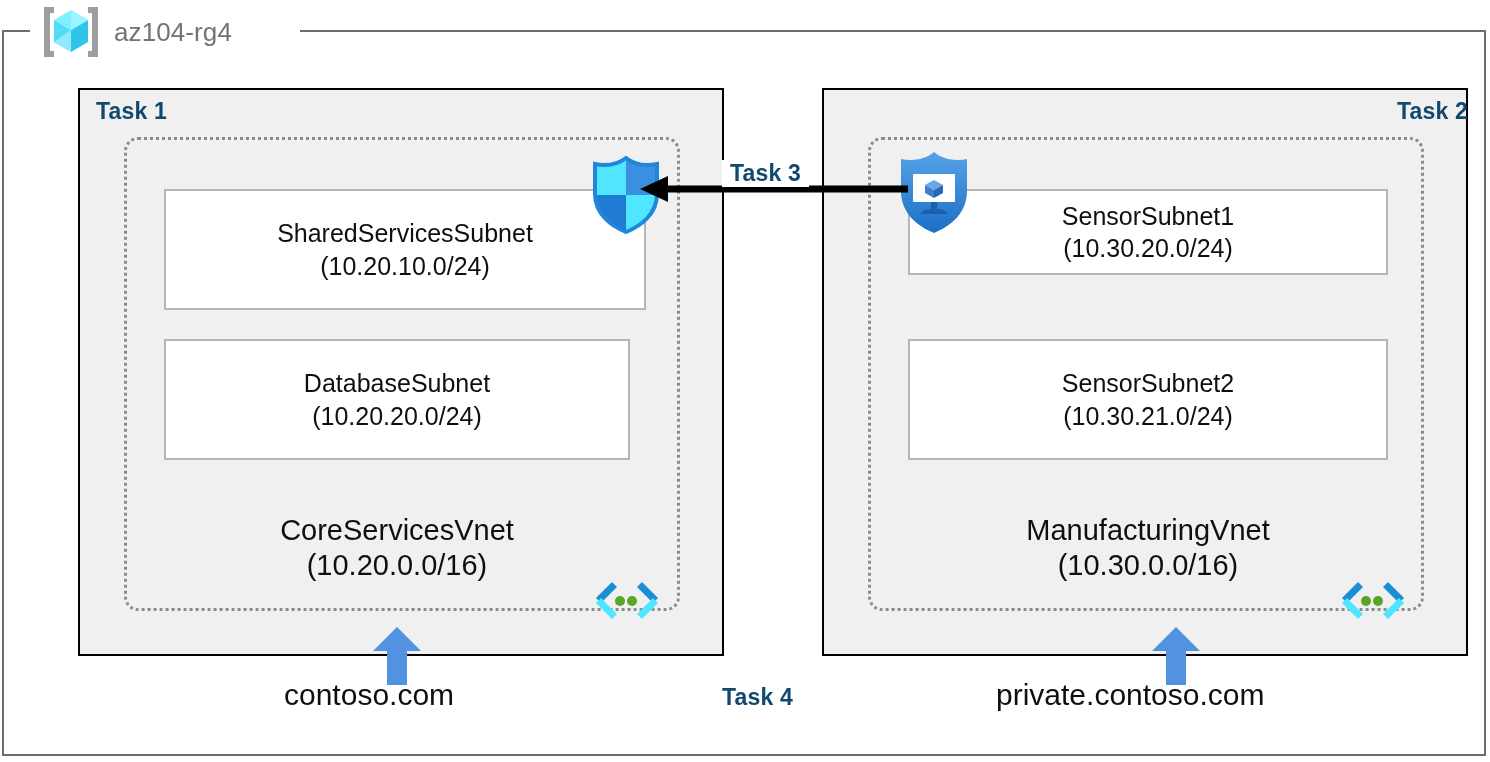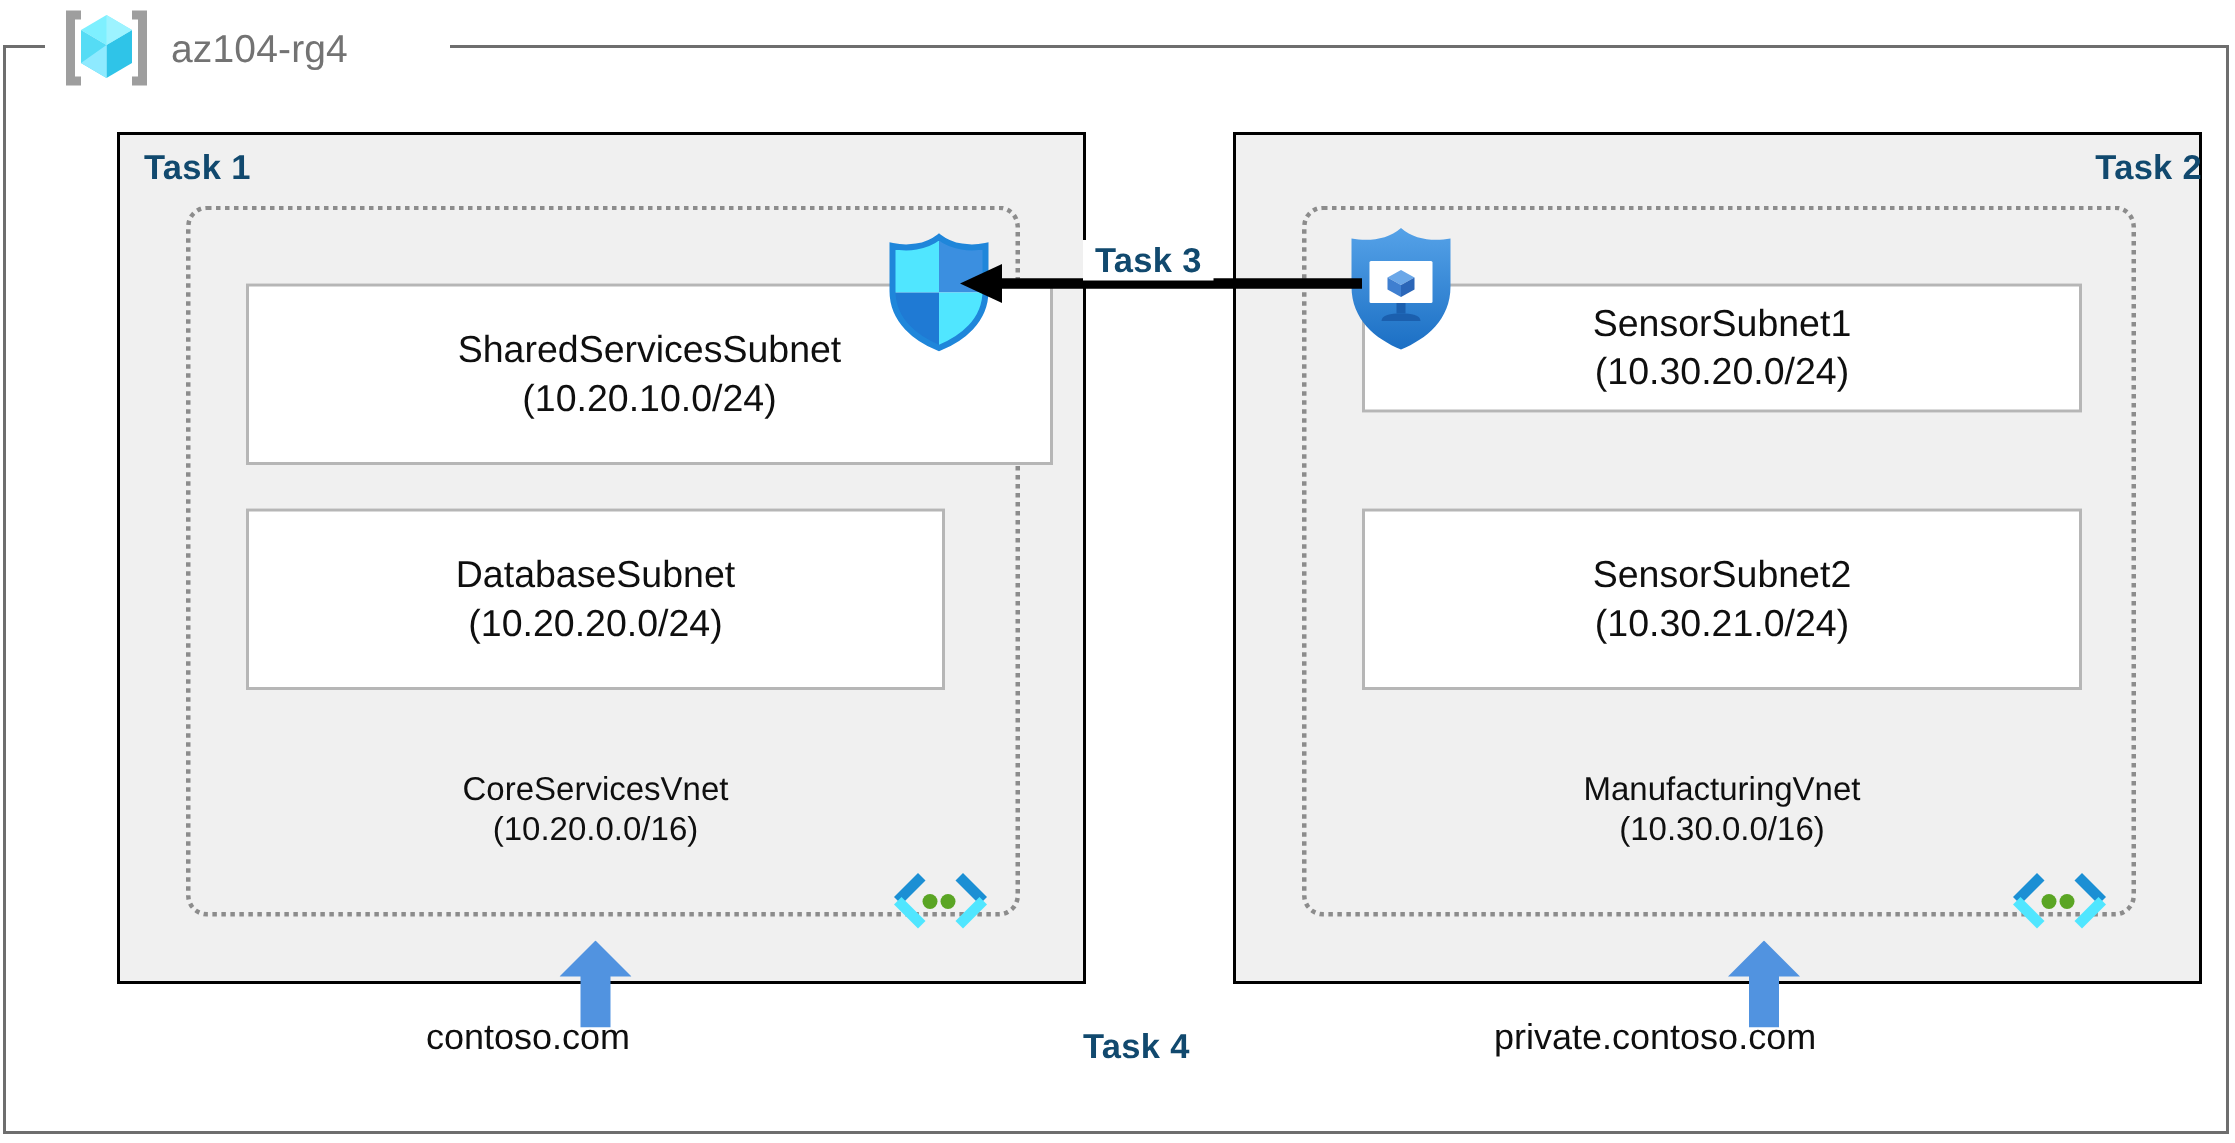--- a/index.html
+++ b/index.html
@@ -110,34 +110,34 @@
     justify-content: center;
     gap: 2px;
   }
   .subnet-name, .subnet-cidr {
     font-size: 25px;
     color: #0f0f0f;
     line-height: 1.22;
     white-space: nowrap;
   }
 
-  #subnet-shared   { left: 164px;  top: 189px; width: 538px; height: 121px; }
+  #subnet-shared   { left: 164px;  top: 189px; width: 482px; height: 121px; }
   #subnet-database { left: 164px;  top: 339px; width: 466px; height: 121px; }
   #subnet-sensor1  { left: 908px;  top: 189px; width: 480px; height: 86px; }
   #subnet-sensor2  { left: 908px;  top: 339px; width: 480px; height: 121px; }
 
   
   .vnet-caption {
     position: absolute;
     text-align: center;
     line-height: 1.22;
   }
   .vnet-caption .vnet-name,
   .vnet-caption .vnet-cidr {
-    font-size: 22px;
+    font-size: 29px;
     color: #0f0f0f;
     white-space: nowrap;
     display: block;
   }
   #vnet1-caption { left: 164px; top: 513px; width: 466px; }
   #vnet2-caption { left: 908px; top: 513px; width: 480px; }
 
   
   .icon-abs { position: absolute; line-height: 0; }
   #rg-icon          { left: 44px;  top: 8px;   width: 62px;  height: 56px; }
@@ -156,21 +156,21 @@
     z-index: 5;
   }
 
   
   .dns-arrow { position: absolute; width: 48px; height: 58px; z-index: 4; }
   #dns-arrow-1 { left: 373px;  top: 627px; }
   #dns-arrow-2 { left: 1152px; top: 627px; }
 
   .dns-label {
     position: absolute;
-    font-size: 24px;
+    font-size: 30px;
     color: #0f0f0f;
     white-space: nowrap;
     text-align: center;
   }
   #dns-label-1 { left: 284px;  top: 678px; }
   #dns-label-2 { left: 996px;  top: 678px; }
 </style>
 </head>
 <body>
 

